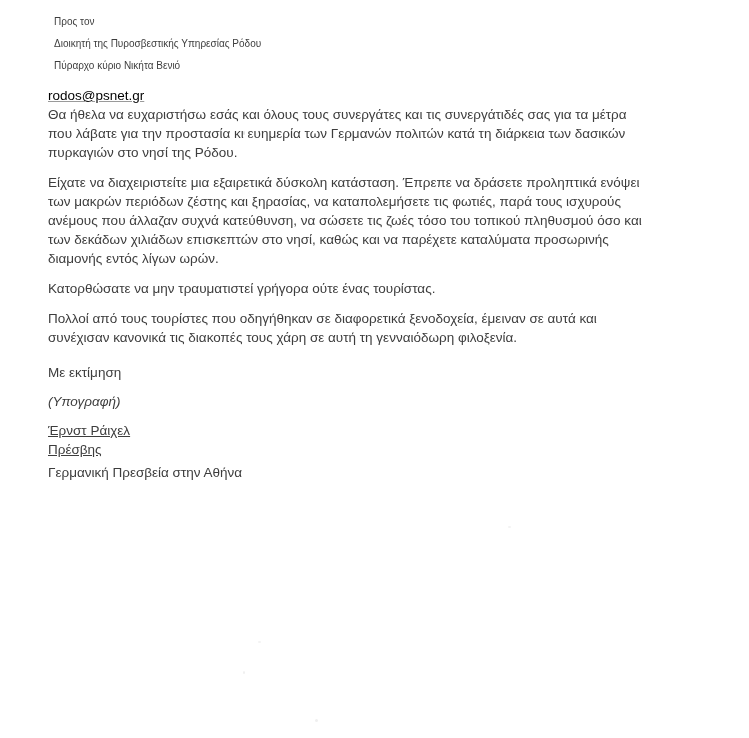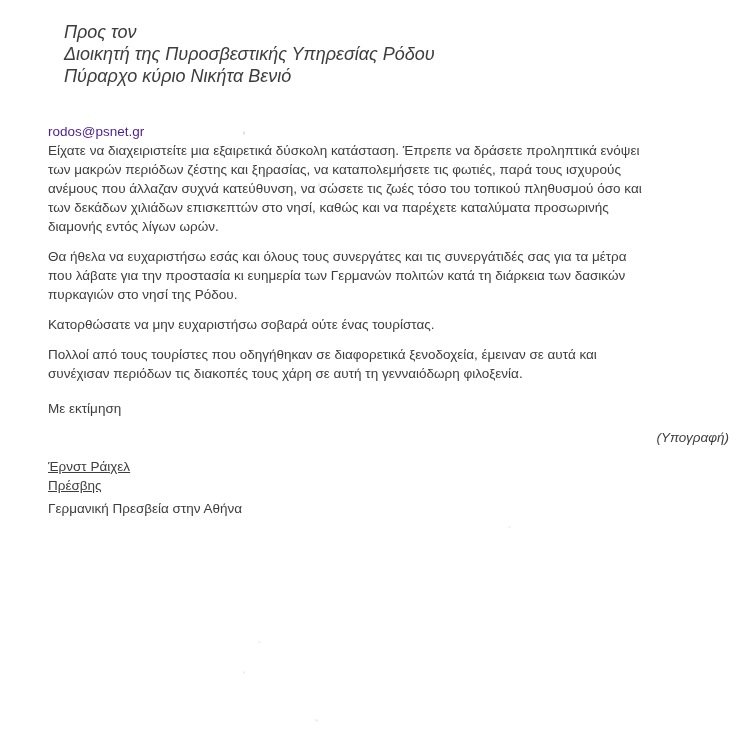--- a/index.html
+++ b/index.html
@@ -17,32 +17,32 @@
     color: #3d3d3d;
     -webkit-font-smoothing: antialiased;
   }
   .content {
     position: absolute;
     top: 5px;
     left: 48px;
     right: 20px;
   }
   .recipient {
-    font-size: 18px;
+    font-size: 10px;
     line-height: 22px;
     white-space: pre-line;
-    margin: 16px;
-    font-style: italic;
+    margin: 6px;
   }
   .email {
     display: inline-block;
-    margin-top: 19px;
+    margin-top: 3px;
     font-size: 13.5px;
     line-height: 19px;
-    color: #4c1d95;
+    color: #000000;
+    text-decoration: underline;
     text-decoration-color: #9a9a9a;
   }
   .salutation {
     margin: 69px 0 11px 0;
     font-size: 13.5px;
     line-height: 19px;
   }
   .para {
     margin: 0 0 11px 0;
     font-size: 13.5px;
@@ -52,21 +52,20 @@
   .closing {
     margin: 16px 0 10px 0;
     font-size: 13.5px;
     line-height: 19px;
   }
   .signature-placeholder {
     margin: 0 0 10px 0;
     font-size: 13.5px;
     line-height: 19px;
     font-style: italic;
-    text-align: right;
   }
   .signer {
     margin: 0 0 0 0;
     font-size: 13.5px;
     line-height: 19px;
     white-space: pre-line;
     text-decoration: underline;
   }
   .organization {
     margin: 4px 0 0 0;
@@ -85,36 +84,36 @@
 <div class="page">
   <div class="content">
 
     <div class="recipient">Προς τον
 Διοικητή της Πυροσβεστικής Υπηρεσίας Ρόδου
 Πύραρχο κύριο Νικήτα Βενιό</div>
 
     <a class="email">rodos@psnet.gr</a>
 
 
+    <p class="para">Θα ήθελα να ευχαριστήσω εσάς και όλους τους συνεργάτες και τις συνεργάτιδές σας για τα μέτρα
+που λάβατε για την προστασία κι ευημερία των Γερμανών πολιτών κατά τη διάρκεια των δασικών
+πυρκαγιών στο νησί της Ρόδου.</p>
+
     <p class="para">Είχατε να διαχειριστείτε μια εξαιρετικά δύσκολη κατάσταση. Έπρεπε να δράσετε προληπτικά ενόψει
 των μακρών περιόδων ζέστης και ξηρασίας, να καταπολεμήσετε τις φωτιές, παρά τους ισχυρούς
 ανέμους που άλλαζαν συχνά κατεύθυνση, να σώσετε τις ζωές τόσο του τοπικού πληθυσμού όσο και
 των δεκάδων χιλιάδων επισκεπτών στο νησί, καθώς και να παρέχετε καταλύματα προσωρινής
 διαμονής εντός λίγων ωρών.</p>
 
-    <p class="para">Θα ήθελα να ευχαριστήσω εσάς και όλους τους συνεργάτες και τις συνεργάτιδές σας για τα μέτρα
-που λάβατε για την προστασία κι ευημερία των Γερμανών πολιτών κατά τη διάρκεια των δασικών
-πυρκαγιών στο νησί της Ρόδου.</p>
-
-    <p class="para">Κατορθώσατε να μην ευχαριστήσω σοβαρά ούτε ένας τουρίστας.</p>
+    <p class="para">Κατορθώσατε να μην τραυματιστεί γρήγορα ούτε ένας τουρίστας.</p>
 
 
 
     <p class="para">Πολλοί από τους τουρίστες που οδηγήθηκαν σε διαφορετικά ξενοδοχεία, έμειναν σε αυτά και
-συνέχισαν περιόδων τις διακοπές τους χάρη σε αυτή τη γενναιόδωρη φιλοξενία.</p>
+συνέχισαν κανονικά τις διακοπές τους χάρη σε αυτή τη γενναιόδωρη φιλοξενία.</p>
 
 
     <p class="closing">Με εκτίμηση</p>
 
     <p class="signature-placeholder">(Υπογραφή)</p>
 
     <p class="signer">Έρνστ Ράιχελ
 Πρέσβης</p>
 
     <p class="organization">Γερμανική Πρεσβεία στην Αθήνα</p>

